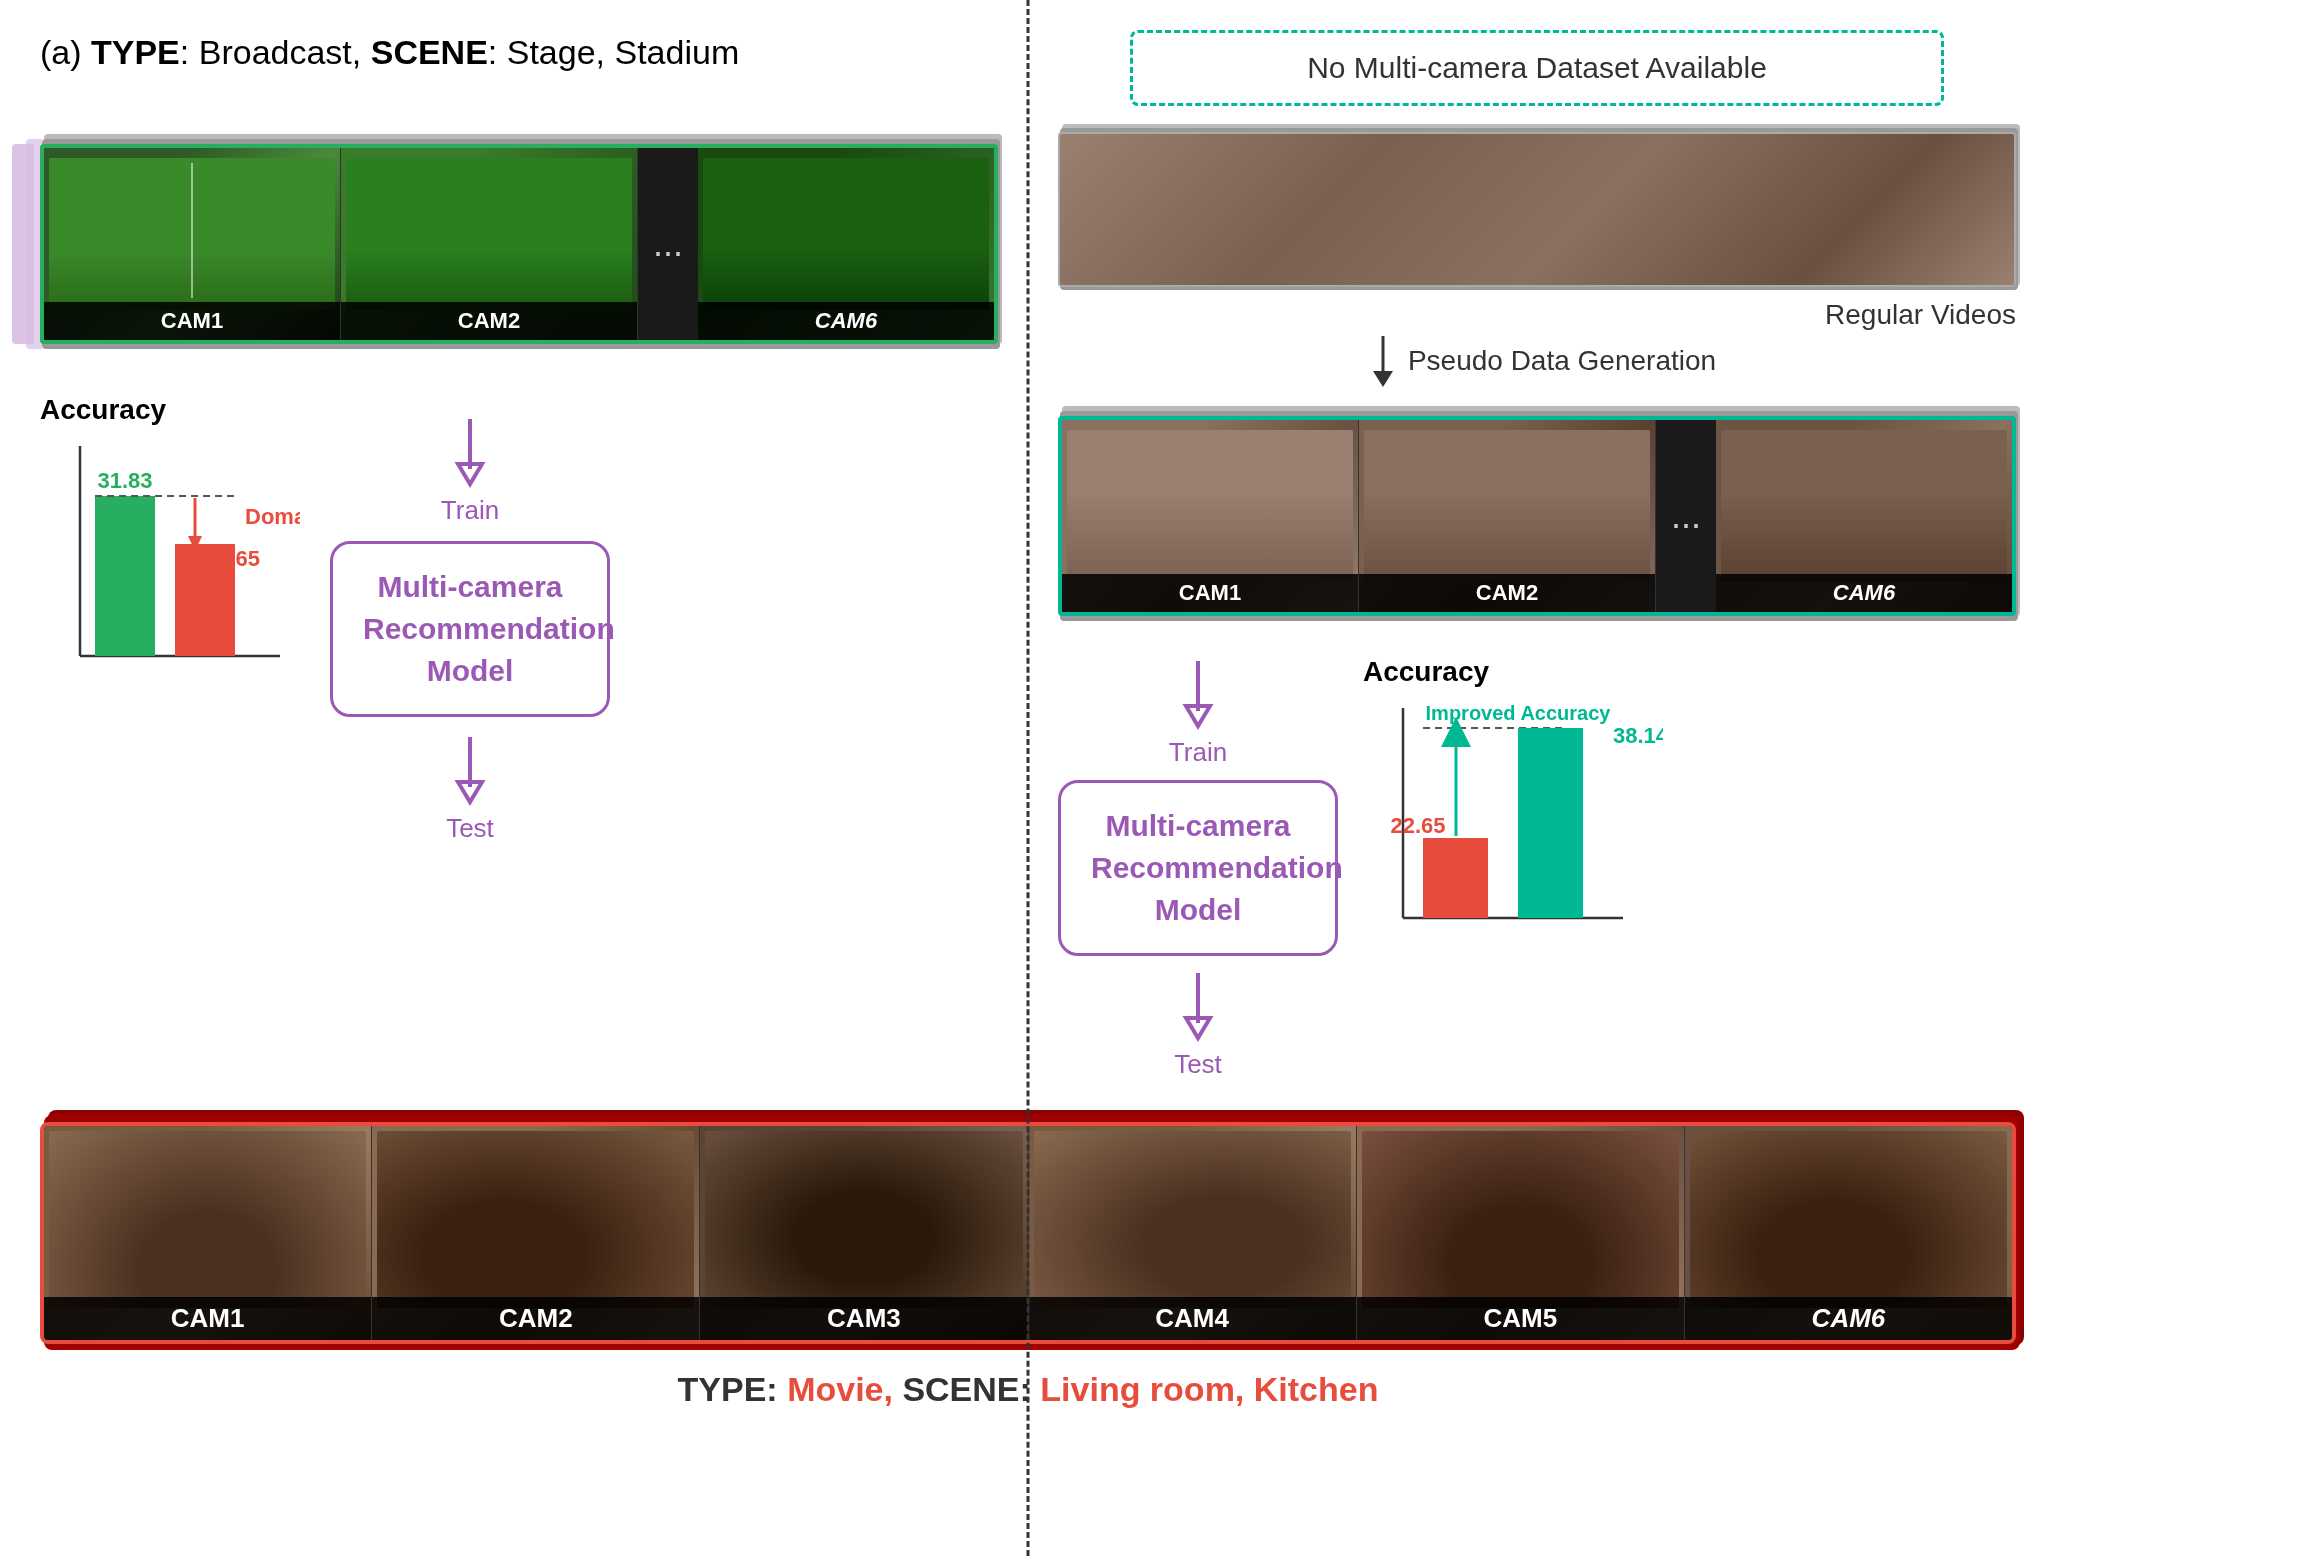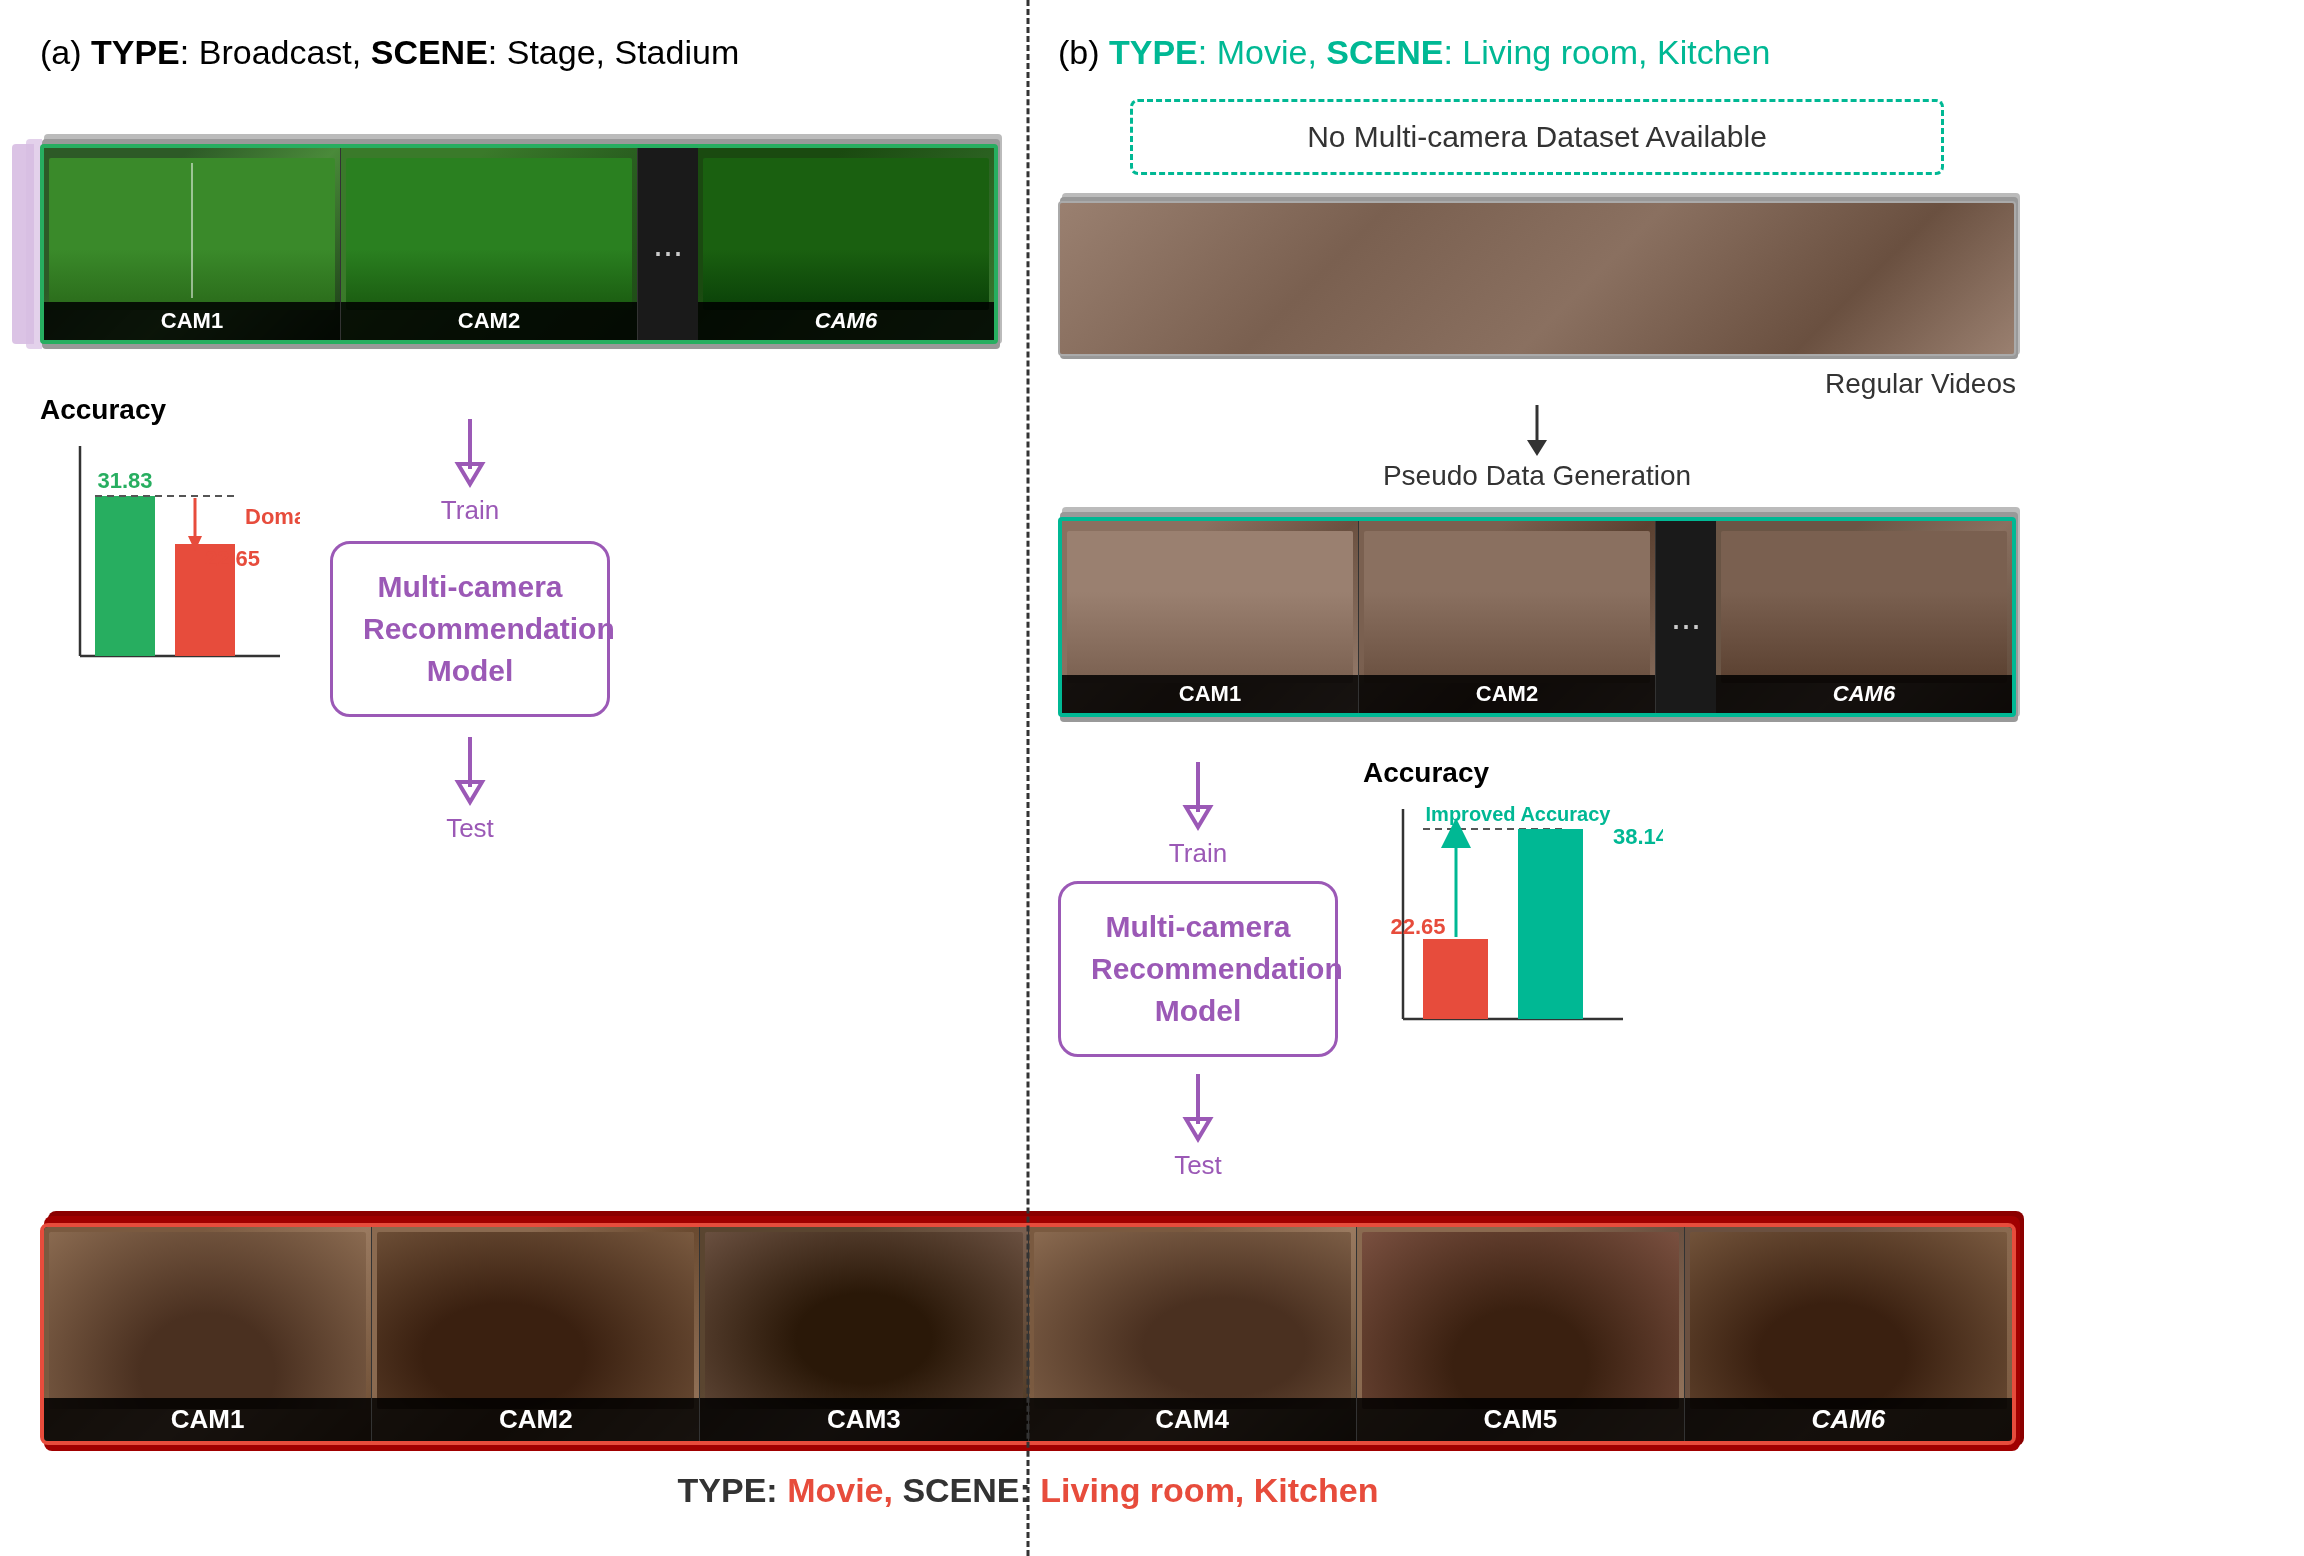--- a/index.html
+++ b/index.html
@@ -374,44 +374,41 @@
             </svg>
             <span class="arrow-label">Test</span>
           </div>
 
         </div>
       </div>
     </div>
 
     <div class="panel-right">
 
-      <div class="panel-title">
-        <span>(b) </span><strong class="teal-text">TYPE</strong><span class="teal-text">: </span><span class="teal-text">Movie, </span><strong class="teal-text">SCENE</strong><span class="teal-text">: </span><span class="teal-text">Living room, Kitchen</span>
-      </div>
 
       <div class="no-multicam-box">
         <span>No Multi-camera Dataset Available</span>
       </div>
 
       <div style="display:flex;flex-direction:row;align-items:flex-start;gap:30px;">
 
         <div style="display:flex;flex-direction:column;align-items:center;flex:1;">
 
           <div style="position:relative;width:100%;height:170px;margin-bottom:5px;">
             <div style="position:absolute;top:0;left:4px;right:-4px;height:162px;background:#bbb;border-radius:4px;"></div>
             <div style="position:absolute;top:4px;left:2px;right:-2px;height:162px;background:#999;border-radius:4px;"></div>
             <div style="position:absolute;top:8px;left:0;right:0;height:155px;background:linear-gradient(90deg,#8a7060 0%,#9a8070 30%,#7a6050 60%,#9a8070 80%,#8a7060 100%);border-radius:4px;border:2px solid #aaa;overflow:hidden;">
 
               <div style="width:100%;height:100%;background:linear-gradient(135deg,#9a8070 0%,#7a6050 30%,#8a7060 55%,#6a5040 80%,#9a8070 100%);"></div>
             </div>
           </div>
 
           <div style="font-size:28px;color:#333;text-align:right;align-self:flex-end;">Regular Videos</div>
 
-          <div style="display:flex;flex-direction:column;align-items:center;">
+          <div style="display:flex;align-items:center;">
             <svg width="50" height="60" viewBox="0 0 50 60">
               <line x1="25" y1="5" x2="25" y2="48" stroke="#333" stroke-width="3"></line>
               <polygon points="15,40 25,56 35,40" fill="#333"></polygon>
             </svg>
             <div style="font-size:28px;color:#333;">Pseudo Data Generation</div>
           </div>
 
           <div class="stacked-frames" style="margin-top:15px;width:100%;">
             <div class="frame-back2" style="background:#bbb;"></div>
             <div class="frame-back1" style="background:#999;"></div>

